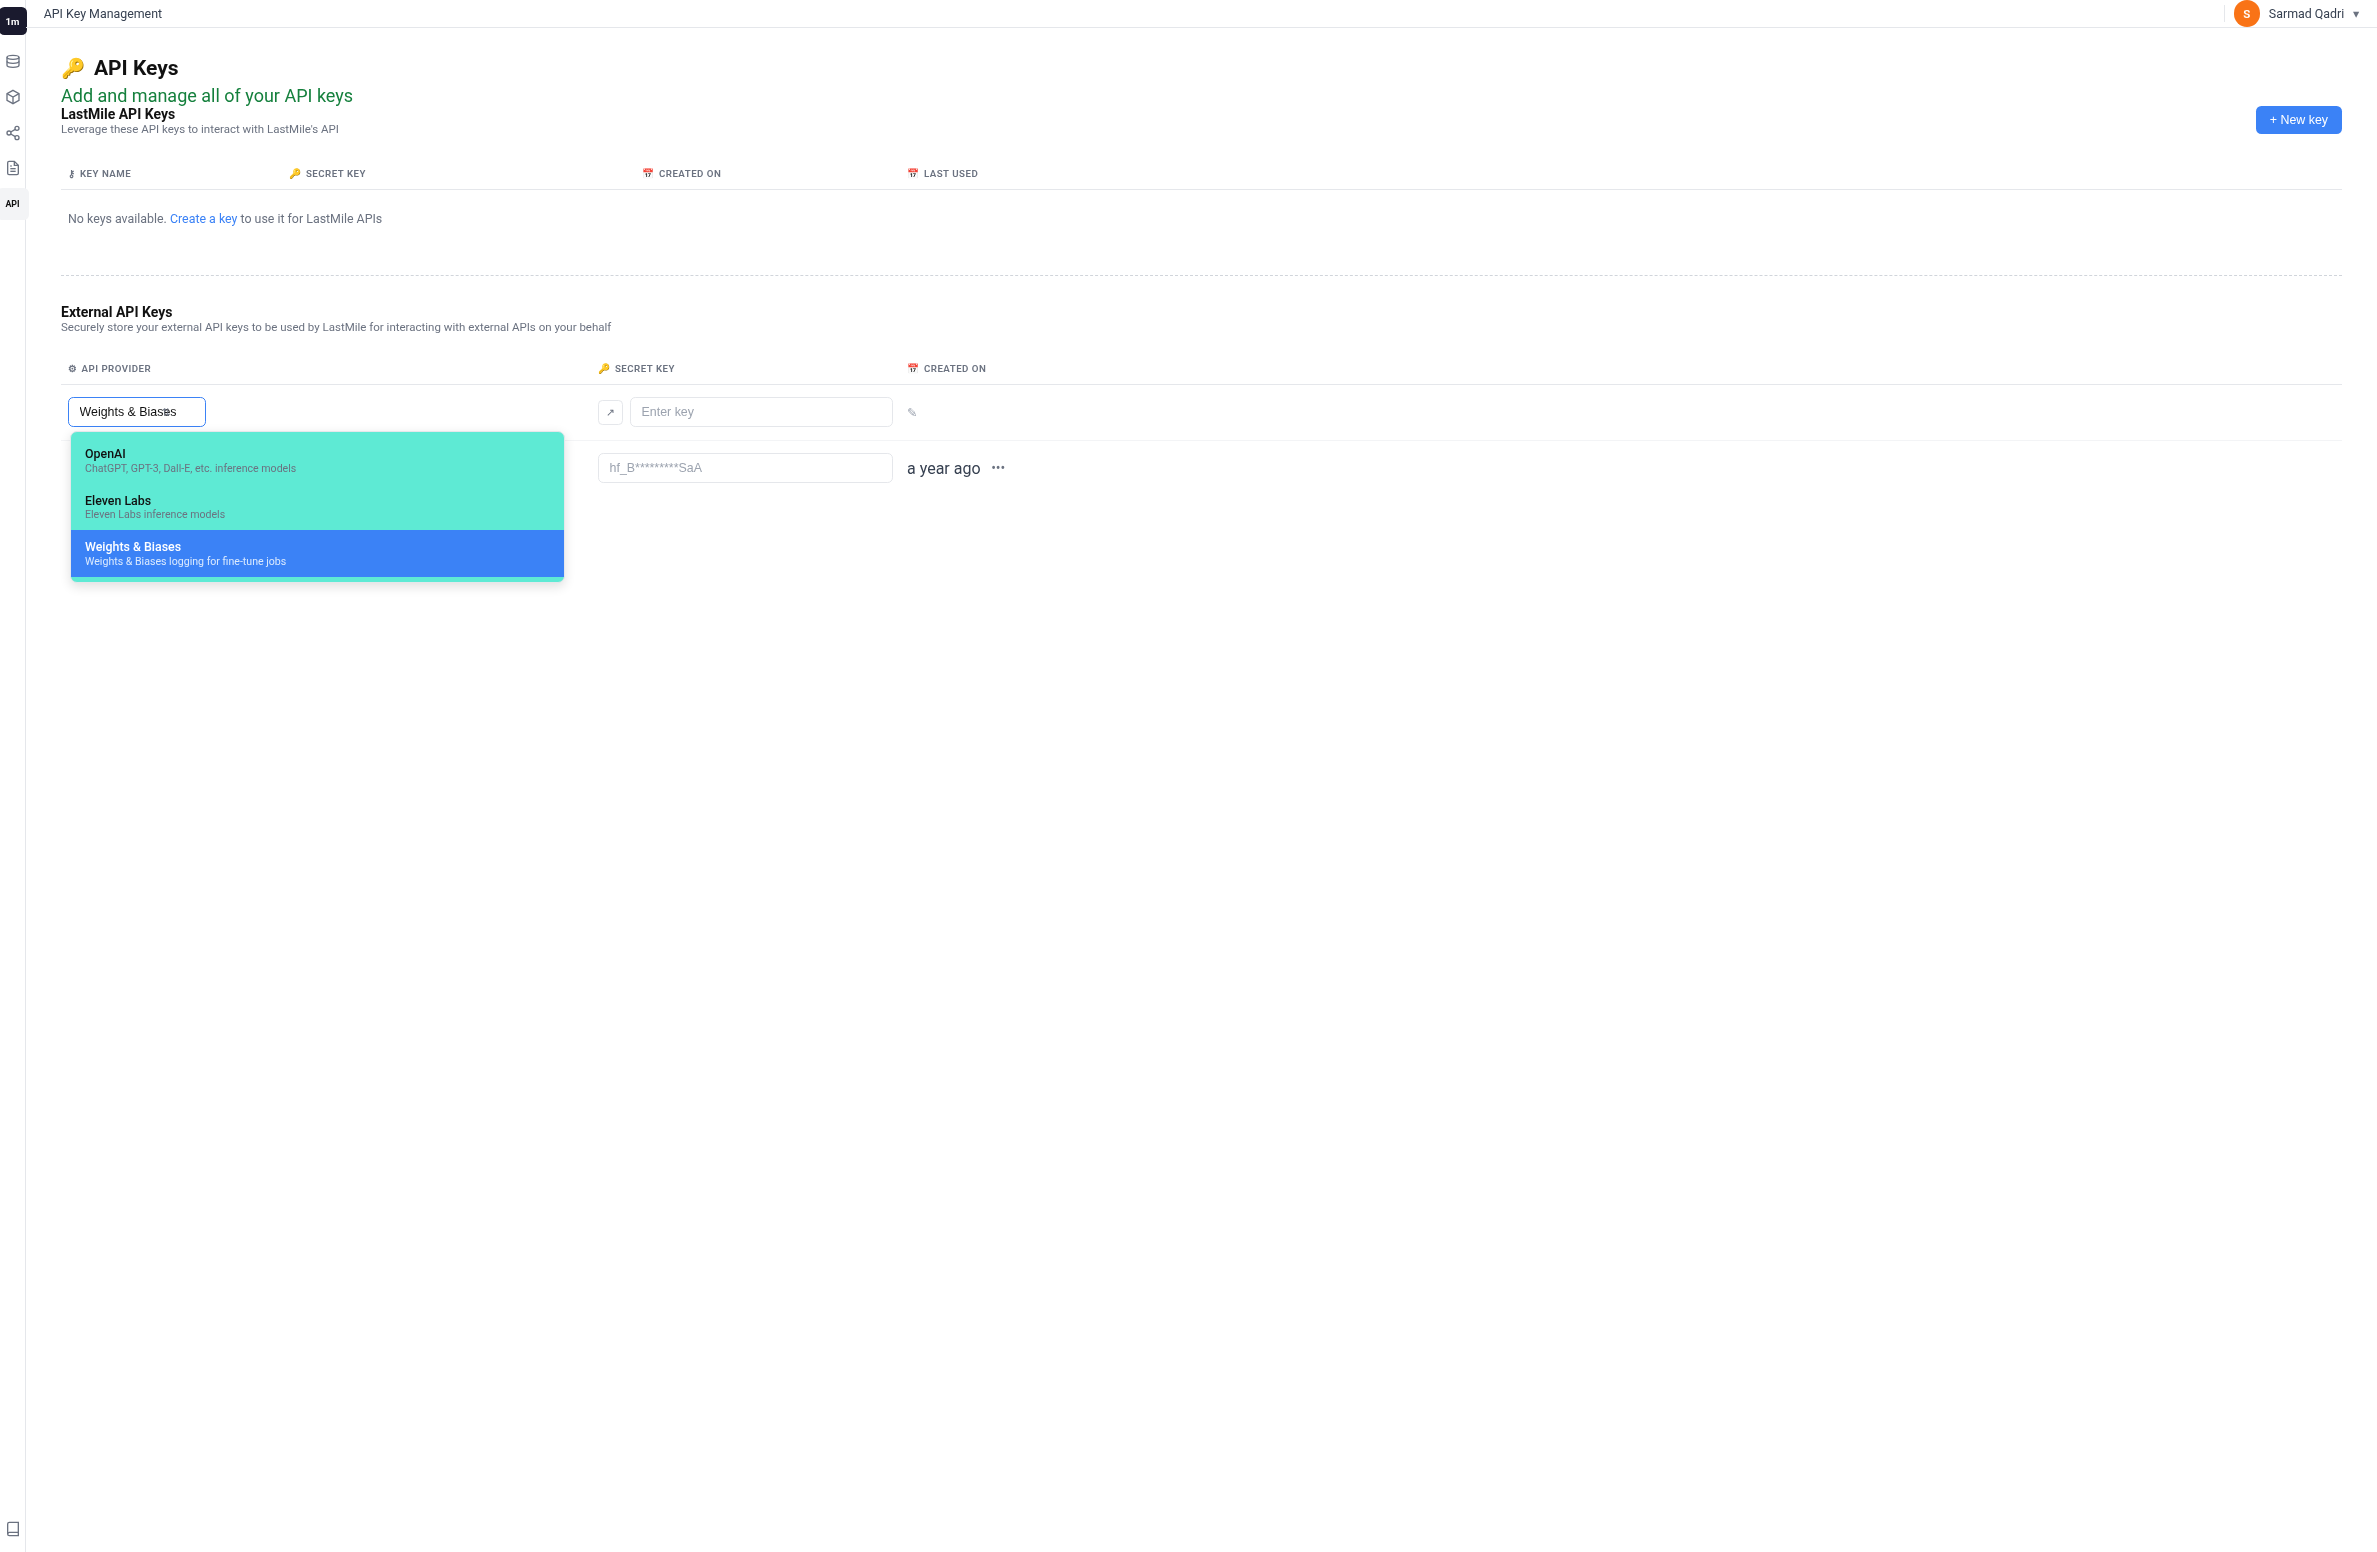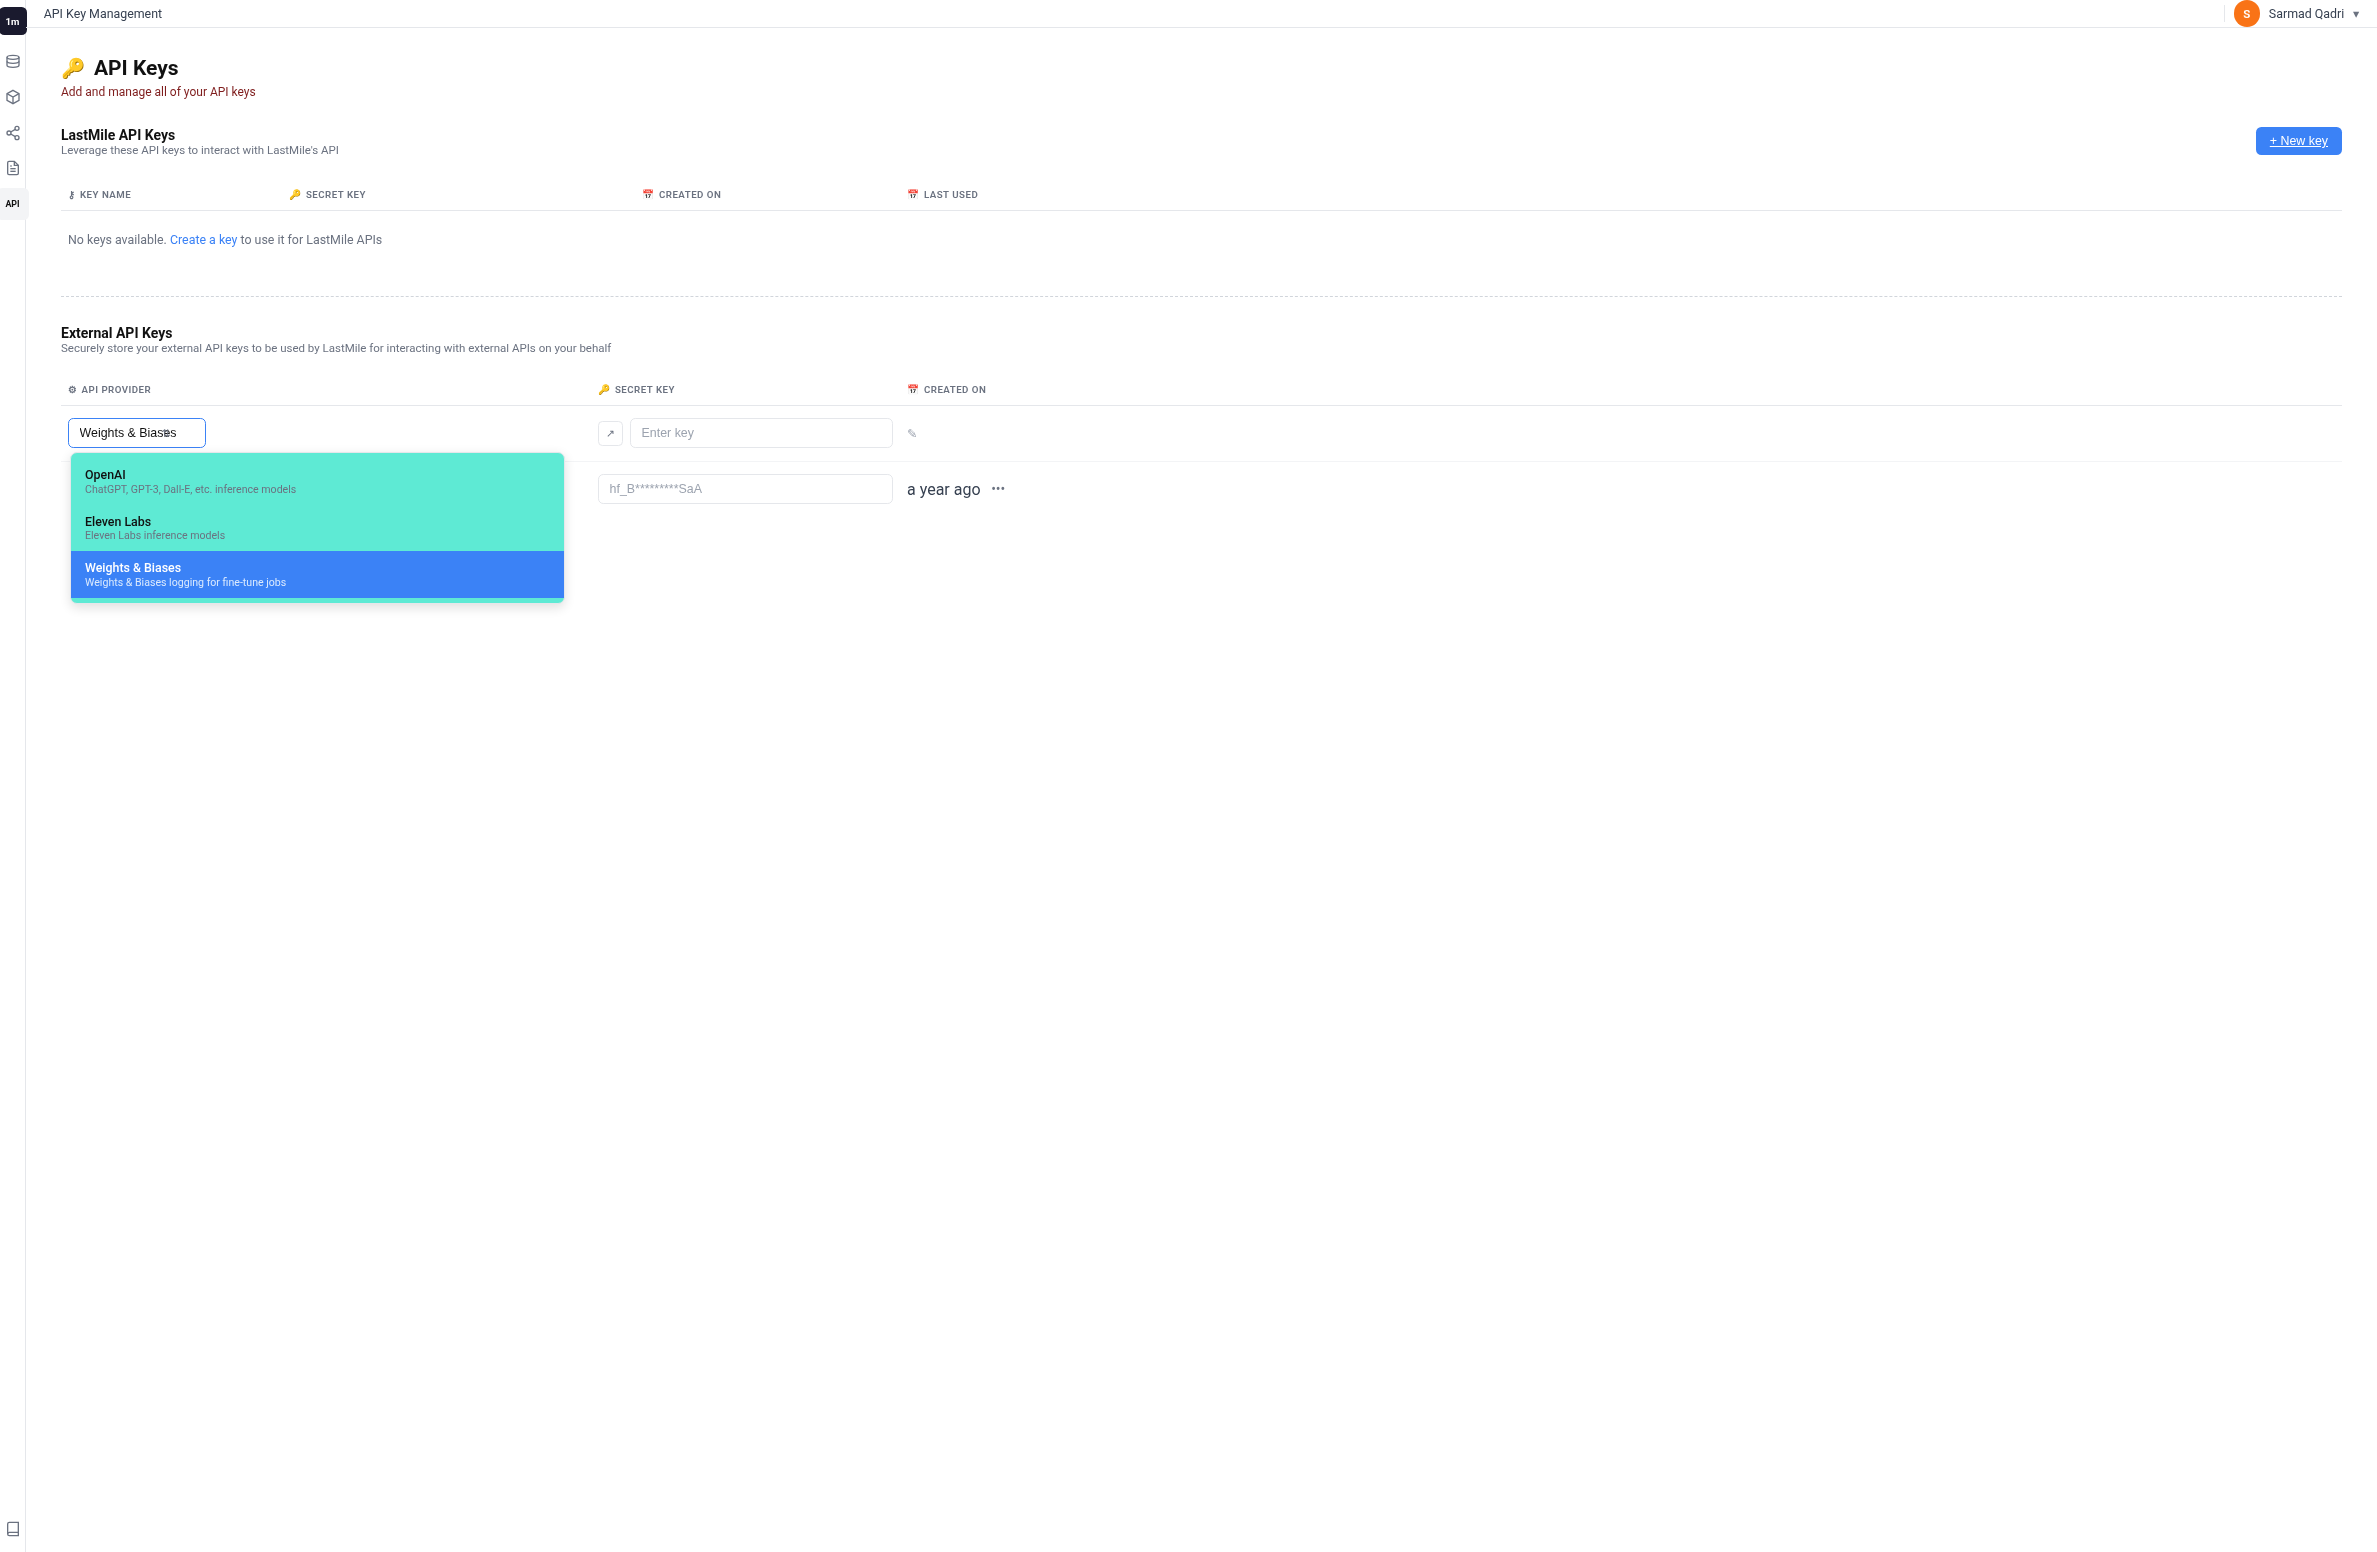--- a/index.html
+++ b/index.html
@@ -93,35 +93,34 @@
     }
     .user-name { font-size: 12.4px; color: #374151; }
     .chevron-icon { color: #6b7280; }
 
     
     .page-content { flex: 1; overflow-y: auto; padding: 28px 35px; }
 
     .page-header { display: flex; align-items: center; gap: 8.8px; margin-bottom: 5.3px; }
     .page-header-icon { font-size: 19.4px; }
     .page-header-title { font-size: 21px; font-weight: 700; color: #111; }
-    .page-subtitle { color: #7f1d1d; font-size: 12px; margin-bottom: 28px; }
+    .page-subtitle { color: #15803d; font-size: 18px; }
 
     
     .section-header { display: flex; align-items: flex-start; justify-content: space-between; margin-bottom: 3.5px; }
     .section-title { font-size: 14px; font-weight: 700; color: #111; }
     .section-desc { color: #6b7280; font-size: 11.5px; margin-bottom: 17.7px; }
 
     .new-key-btn {
       display: flex; align-items: center; gap: 5.3px;
       background: #3b82f6; color: #fff;
       border: none; border-radius: 5.3px;
       padding: 7px 14px; font-size: 12.4px; font-weight: 500;
       cursor: pointer;
       white-space: nowrap;
-      text-decoration: underline;
     }
 
     
     .table-header {
       display: grid;
       grid-template-columns: 221px 353px 265px 1fr;
       border-bottom: 0.9px solid #e5e7eb;
       padding: 7px 0;
       gap: 0;
     }

